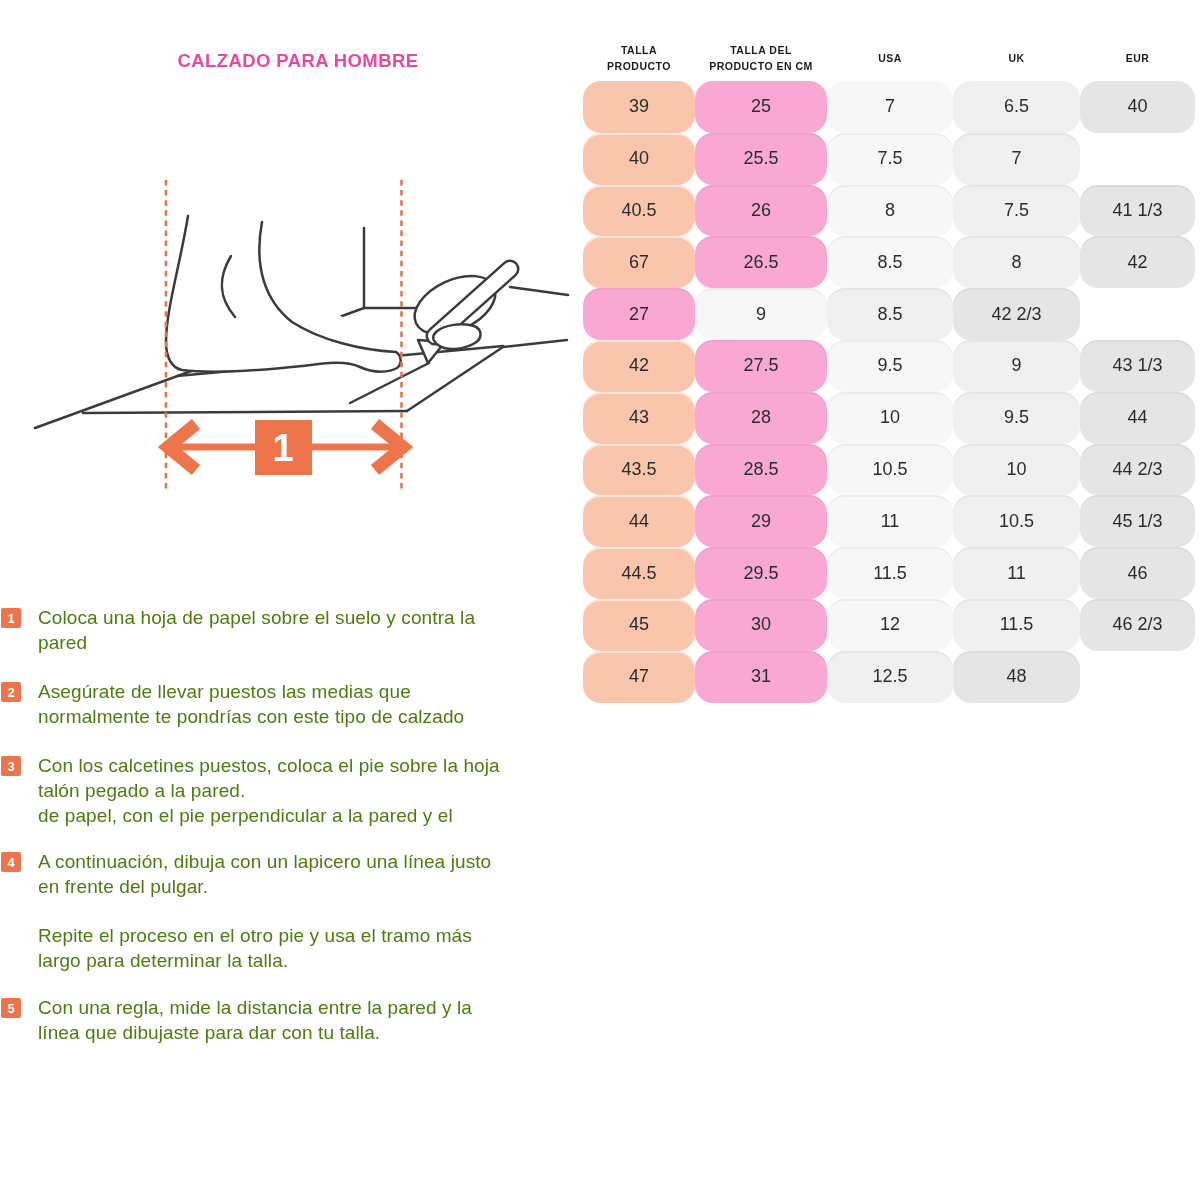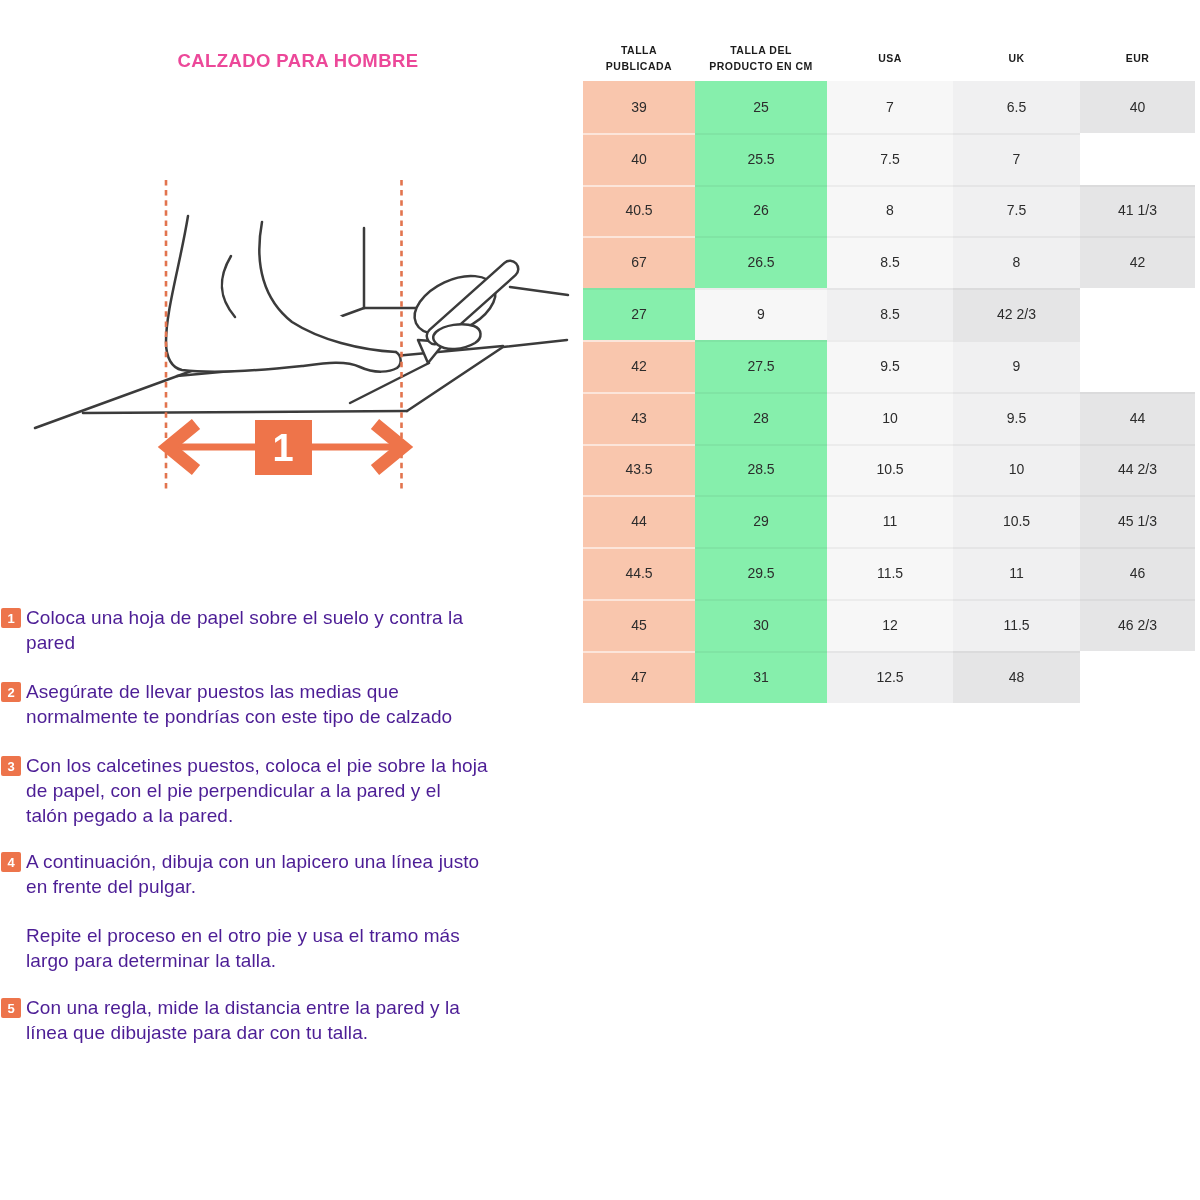--- a/index.html
+++ b/index.html
@@ -13,40 +13,40 @@
 
   
   .size-table{left:583px;top:36px;width:612px;}
   .thead,.trow{display:grid;grid-template-columns:112px 132px 126px 127px 115px;}
   .thead{height:45px;align-items:center;}
   .th{text-align:center;font-size:10.5px;font-weight:700;letter-spacing:.5px;
       line-height:1.5;color:#1b1b1b;}
   .th span{display:block;}
   .trow{height:51.8px;}
   .tcell{display:flex;align-items:center;justify-content:center;
-         font-size:14px;color:#2c2c2c;}
+         font-size:18px;color:#2c2c2c;border-radius:18px;}
   .c0{background:#f9c6ad;}
-  .c1{background:#86efac;}
+  .c1{background:#f9a8d4;}
   .c2{background:#f7f7f7;}
   .c3{background:#f0f0f1;}
   .c4{background:#e5e5e6;}
   .trow + .trow .c0{box-shadow:inset 0 2px 0 rgba(255,255,255,.55);}
   .trow + .trow .c1,
   .trow + .trow .c2,
   .trow + .trow .c3,
   .trow + .trow .c4{box-shadow:inset 0 2px 0 rgba(0,0,0,.045);}
 
   
   .step{position:absolute;left:0;width:590px;}
   .badge{position:absolute;left:1px;top:3px;width:20px;height:20px;
     background:#ed744b;color:#fff;font-size:13px;font-weight:700;
     display:flex;align-items:center;justify-content:center;border-radius:2px;}
   .badge:empty{visibility:hidden;}
-  .itext{margin-left:26px;font-size:19px;line-height:25px;
-    color:#4c1d95;letter-spacing:.1px;}
+  .itext{margin-left:38px;font-size:19px;line-height:25px;
+    color:#4d7c0f;letter-spacing:.1px;}
   .itext b{font-weight:400;}
 
   
   .illu{left:30px;top:170px;}
   .sk{fill:none;stroke:#3b3b3b;stroke-width:2.5;stroke-linecap:round;stroke-linejoin:round;}
   .skf{fill:#ffffff;stroke:#3b3b3b;stroke-width:2.5;stroke-linecap:round;stroke-linejoin:round;}
   .dash{fill:none;stroke:#e2744e;stroke-width:2.6;stroke-dasharray:5.5 4.6;}
   .orange{stroke:#ee744a;}
 </style>
 </head>
@@ -101,21 +101,21 @@
     <polyline class="orange" points="345,254 373,277 345,300" fill="none" stroke-width="13"></polyline>
     <rect x="225" y="250" width="57" height="55" fill="#ee744a"></rect>
     <text x="253" y="291" text-anchor="middle" font-size="38" font-weight="bold" fill="#ffffff" font-family="Liberation Sans, sans-serif">1</text>
   </g>
 </svg>
 
 <div class="abs size-table">
   <div class="thead">
     <div class="th">
       <span>TALLA</span>
-        <span>PUBLICADA</span>
+        <span>PRODUCTO</span>
     </div>
     <div class="th">
       <span>TALLA DEL</span>
         <span>PRODUCTO EN CM</span>
     </div>
     <div class="th">
       <span>USA</span>
         <span></span>
     </div>
     <div class="th">
@@ -159,20 +159,21 @@
         <div class="tcell c1">27</div>
         <div class="tcell c2">9</div>
         <div class="tcell c3">8.5</div>
         <div class="tcell c4">42 2/3</div>
       </div>
       <div class="trow">
         <div class="tcell c0">42</div>
         <div class="tcell c1">27.5</div>
         <div class="tcell c2">9.5</div>
         <div class="tcell c3">9</div>
+        <div class="tcell c4">43 1/3</div>
       </div>
       <div class="trow">
         <div class="tcell c0">43</div>
         <div class="tcell c1">28</div>
         <div class="tcell c2">10</div>
         <div class="tcell c3">9.5</div>
         <div class="tcell c4">44</div>
       </div>
       <div class="trow">
         <div class="tcell c0">43.5</div>
@@ -224,22 +225,22 @@
   <div class="itext">
     <div><span>Asegúrate de llevar puestos </span><b>las medias</b><span> que</span></div>
     <div><span>normalmente te pondrías con este tipo de calzado</span><b></b><span></span></div>
   </div>
 </div>
 
 <div class="step" style="top:753px">
   <span class="badge">3</span>
   <div class="itext">
     <div><span>Con los calcetines puestos, coloca el pie sobre la hoja</span><b></b><span></span></div>
+    <div><span>talón pegado a la pared.</span><b></b><span></span></div>
     <div><span>de papel, con el pie perpendicular a la pared y el</span><b></b><span></span></div>
-    <div><span>talón pegado a la pared.</span><b></b><span></span></div>
   </div>
 </div>
 
 <div class="step" style="top:849px">
   <span class="badge">4</span>
   <div class="itext">
     <div><span>A continuación, dibuja con un </span><b>lapicero</b><span> una línea justo</span></div>
     <div><span>en frente del pulgar.</span><b></b><span></span></div>
   </div>
 </div>

